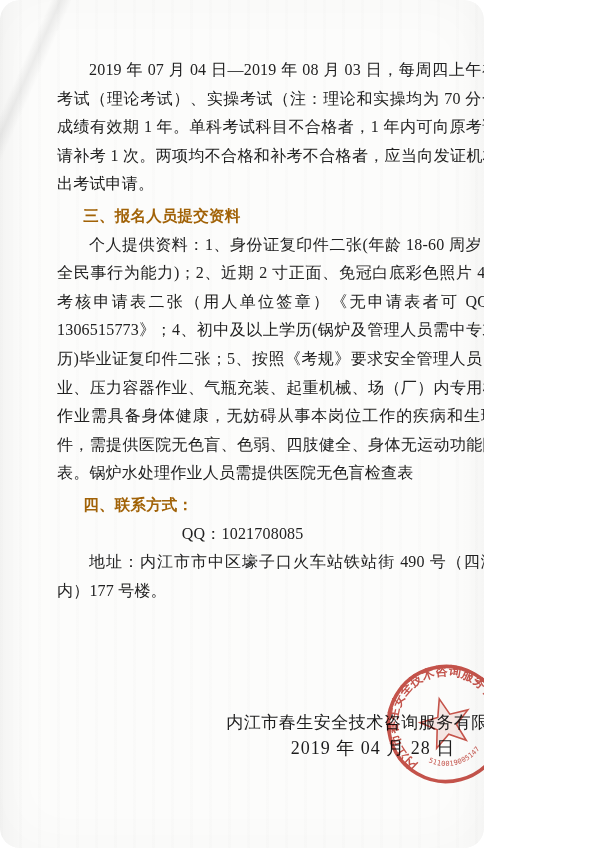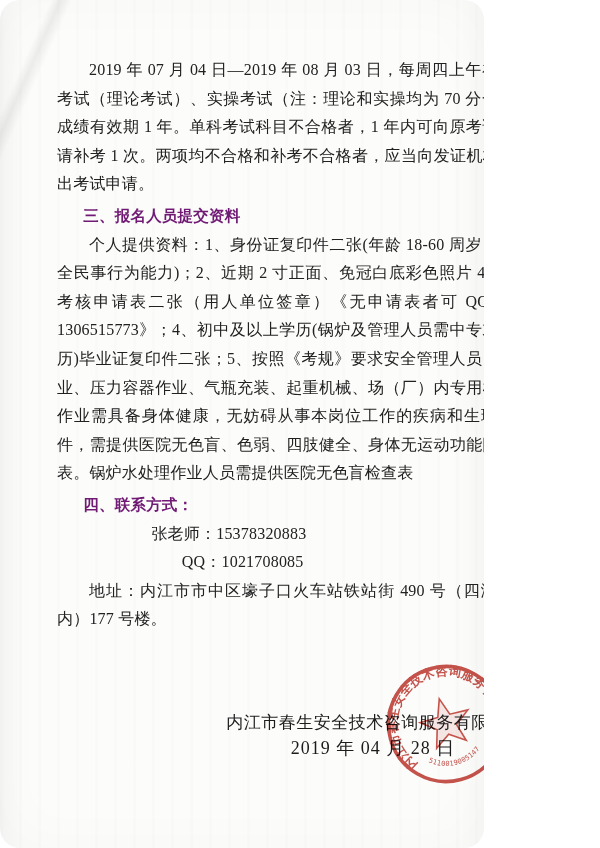--- a/index.html
+++ b/index.html
@@ -26,21 +26,21 @@
   }
 
   .content {
     position:absolute; left:57px; top:56px; width:491px;
     font-size:16px; line-height:28.6px; text-align:justify;
     letter-spacing:0.2px;
   }
   .para { text-indent:2em; }
   .sec-heading {
     font-family:"Liberation Sans","DejaVu Sans",sans-serif;
-    font-weight:bold; font-size:15.5px; color:#701a75;
+    font-weight:bold; font-size:15.5px; color:#a16207;
     text-indent:1.7em; margin-top:3px;
   }
   .contact-person { padding-left:2em; }
   .contact-alt    { padding-left:5.9em; }
   .contact-qq     { padding-left:7.8em; }
   .address        { text-indent:2em; }
 
   .sig-company {
     position:absolute; left:150px; top:711px; width:450px;
     text-align:center; font-size:17px; letter-spacing:0.5px; color:#1c1c1c;
@@ -69,21 +69,20 @@
 
   <div class="content">
     <p class="para">2019 年 07 月 04 日—2019 年 08 月 03 日，每周四上午补考网络考试（理论考试）、实操考试（注：理论和实操均为 70 分合格）。成绩有效期 1 年。单科考试科目不合格者，1 年内可向原考试机构申请补考 1 次。两项均不合格和补考不合格者，应当向发证机构重新提出考试申请。</p>
 
     <p class="sec-heading">三、报名人员提交资料</p>
 
     <p class="para">个人提供资料：1、身份证复印件二张(年龄 18-60 周岁，具有完全民事行为能力)；2、近期 2 寸正面、免冠白底彩色照片 4 张；3、考核申请表二张（用人单位签章）《无申请表者可 QQ 领取：1306515773》；4、初中及以上学历(锅炉及管理人员需中专或高中学历)毕业证复印件二张；5、按照《考规》要求安全管理人员、锅炉作业、压力容器作业、气瓶充装、起重机械、场（厂）内专用机动车辆作业需具备身体健康，无妨碍从事本岗位工作的疾病和生理缺陷条件，需提供医院无色盲、色弱、四肢健全、身体无运动功能障碍检查表。锅炉水处理作业人员需提供医院无色盲检查表</p>
 
     <p class="sec-heading">四、联系方式：</p>
 
-    <p class="contact-alt">张老师：15378320883</p>
     <p class="contact-qq">QQ：1021708085</p>
 
     <p class="address">地址：内江市市中区壕子口火车站铁站街 490 号（四海锻压厂内）177 号楼。</p>
   </div>
 
   <div class="sig-company">内江市春生安全技术咨询服务有限公司</div>
   <div class="sig-date">2019 年 04 月 28 日</div>
 
   <svg class="stamp" viewBox="0 0 150 150" xmlns="http://www.w3.org/2000/svg">
     <defs>

